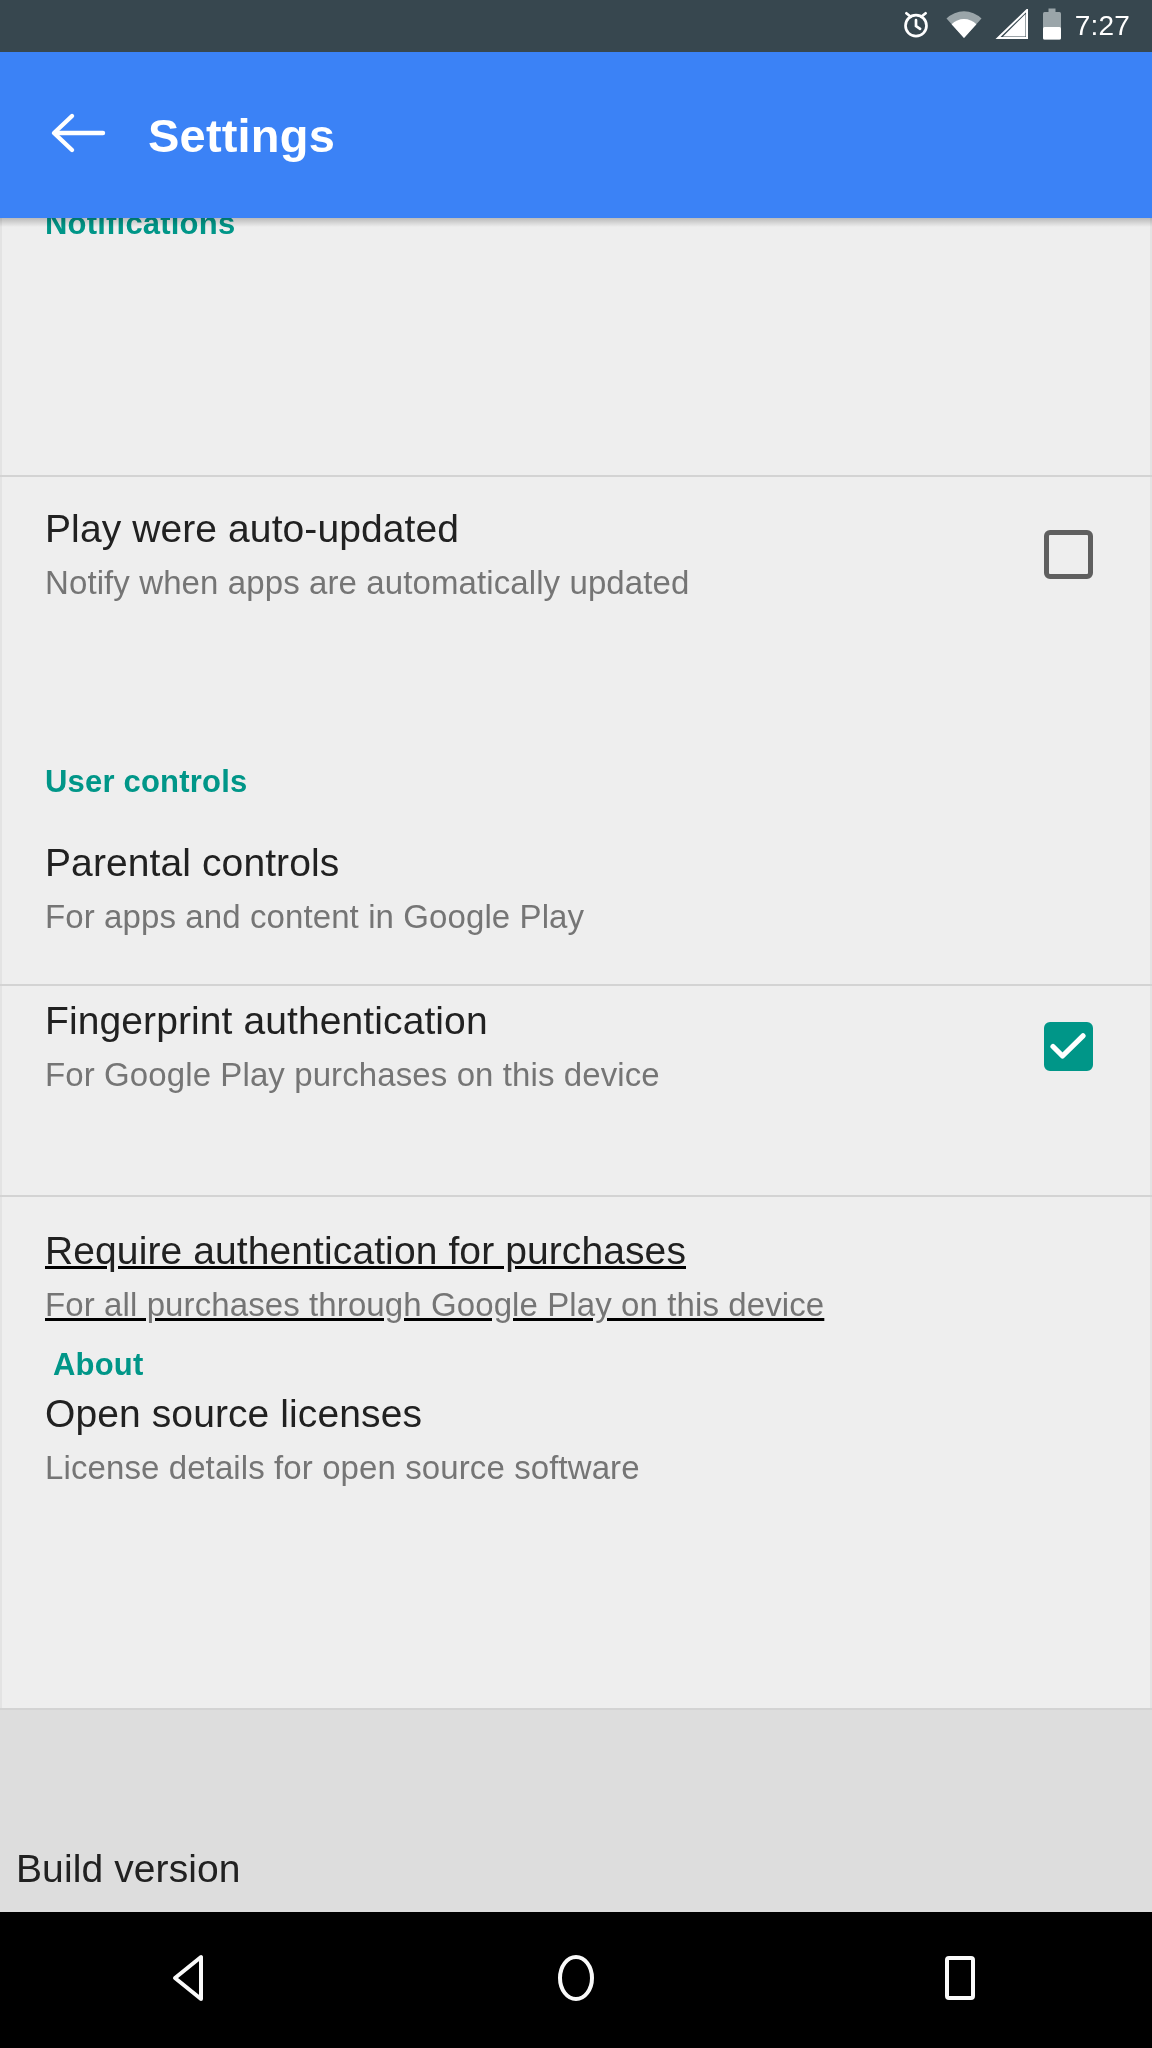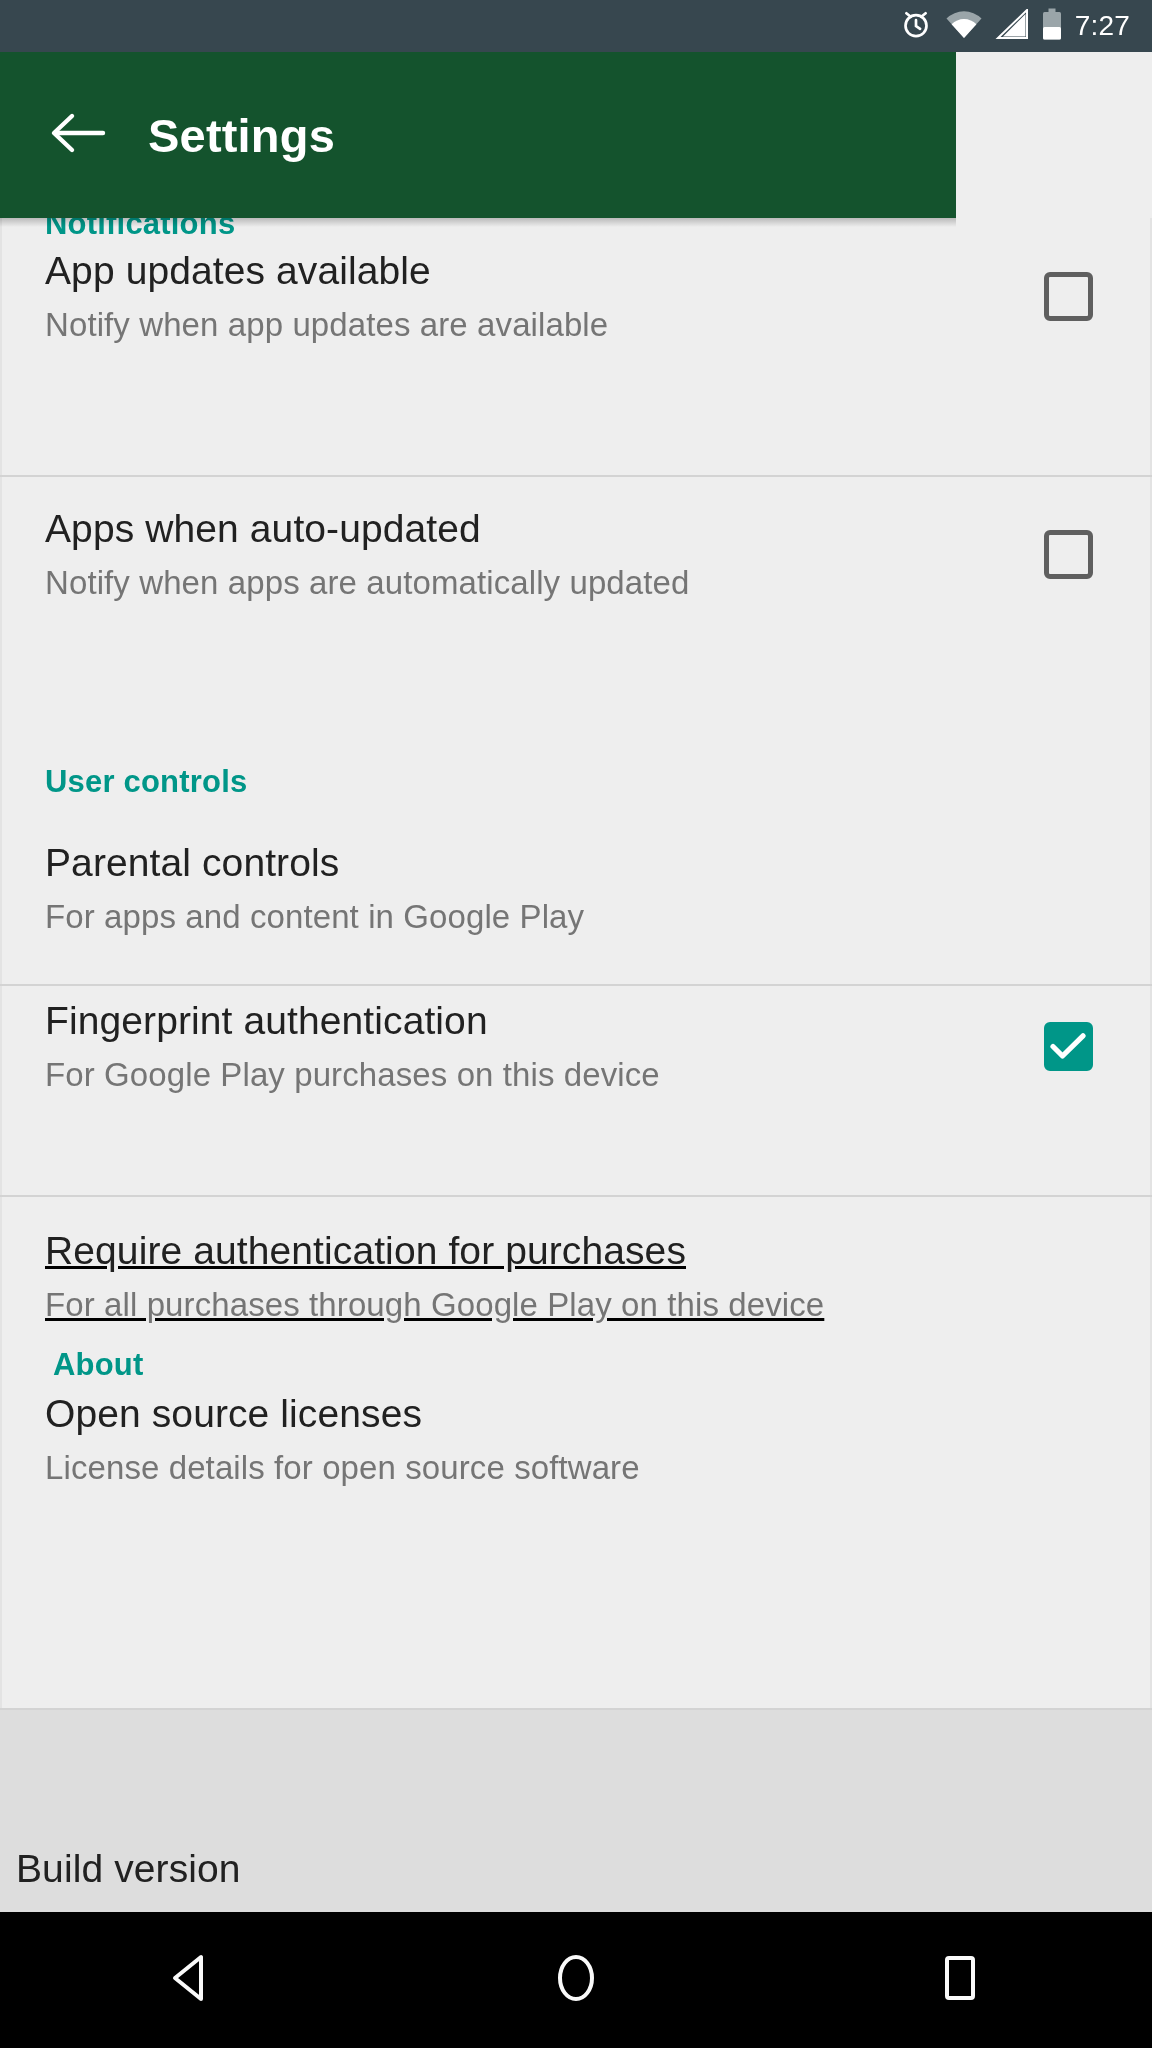--- a/index.html
+++ b/index.html
@@ -19,22 +19,22 @@
     padding-right:22px; gap:13px;
   }
   .sb-icon { display:block; }
   .sb-time {
     color:#FFFFFF; font-size:28px; font-weight:400;
     letter-spacing:0.2px; line-height:52px; margin-left:0;
   }
 
   
   .appbar {
-    position:absolute; top:52px; left:0; width:956px; height:166px;
-    background:#14532d;
+    position:absolute; top:52px; left:0; width:1152px; height:166px;
+    background:#3b82f6;
     display:flex; align-items:center;
     z-index:20;
   }
   .appbar::after {
     content:""; position:absolute; left:0; right:0; top:166px; height:9px;
     background:linear-gradient(to bottom, rgba(0,0,0,0.22), rgba(0,0,0,0));
     pointer-events:none;
   }
   .back-btn {
     width:96px; height:96px; margin-left:30px;
@@ -166,35 +166,26 @@
     </div>
     <div class="appbar-title">Settings</div>
   </div>
 
   <div class="content">
     <div class="edge-line l"></div>
     <div class="edge-line r"></div>
 
     <div class="section-header" style="position:absolute; top:-12px; left:0;">Notifications</div>
 
-    <div class="row" style="position:absolute; top:30px; left:0; width:1152px; height:170px;">
-      <div class="row-text">
-        <div class="row-title">App updates available</div>
-        <div class="row-sub">Notify when app updates are available</div>
-      </div>
-      <div class="cb-wrap">
-        <span class="checkbox"></span>
-      </div>
-    </div>
 
     <div class="divider" style="top:257px;"></div>
 
     <div class="row" style="position:absolute; top:288px; left:0; width:1152px; height:170px;">
       <div class="row-text">
-        <div class="row-title">Apps when auto-updated</div>
+        <div class="row-title">Play were auto-updated</div>
         <div class="row-sub">Notify when apps are automatically updated</div>
       </div>
       <div class="cb-wrap">
         <span class="checkbox"></span>
       </div>
     </div>
 
     <div class="section-header" style="position:absolute; top:546px; left:0;">User controls</div>
 
     <div class="row" style="position:absolute; top:622px; left:0; width:1152px; height:150px;">

